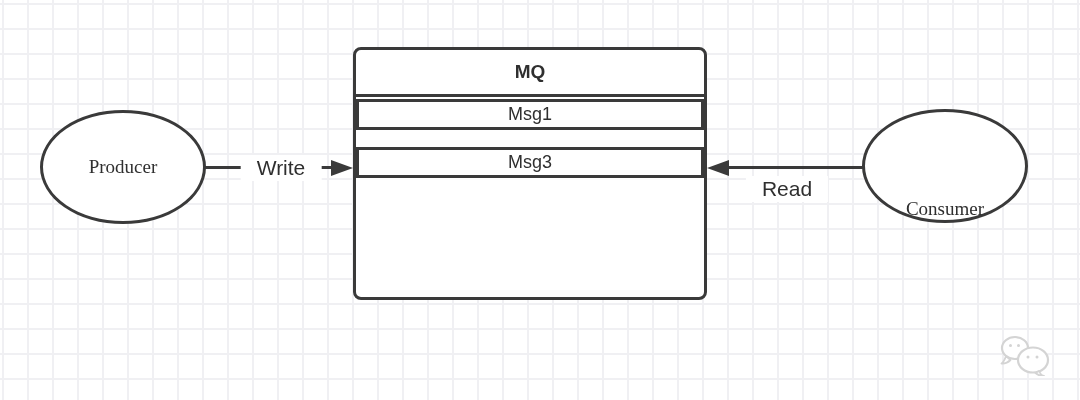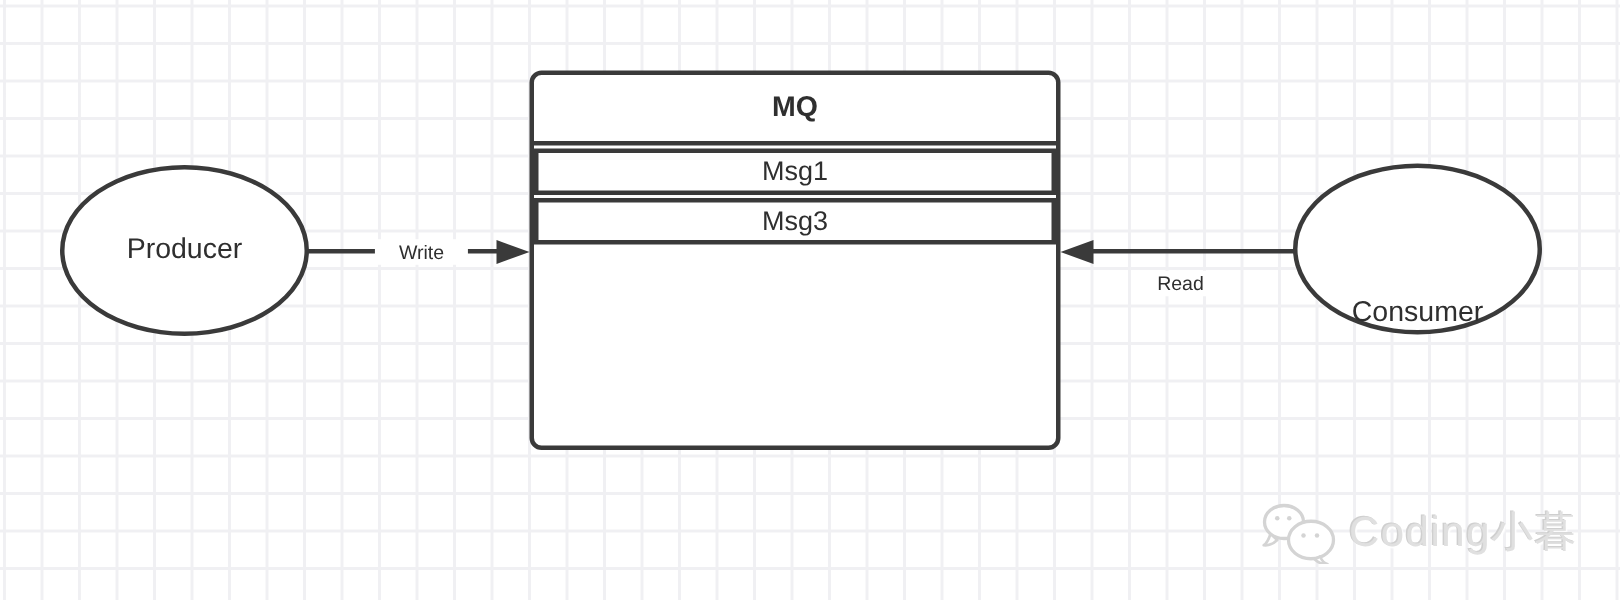--- a/index.html
+++ b/index.html
@@ -23,20 +23,21 @@
   .node-ellipse {
     position: absolute;
     border: 3px solid #3a3a3a;
     border-radius: 50%;
     background: #ffffff;
     display: flex;
     align-items: center;
     justify-content: center;
     font-size: 19px;
     color: #2f2f2f;
+    font-family: Liberation Serif, serif;
   }
   .producer { left: 40px; top: 110px; width: 166px; height: 114px; }
   .consumer { left: 862px; top: 109px; width: 166px; height: 114px; align-items: flex-end; }
 
   
   .mq-box {
     position: absolute;
     left: 353px; top: 47px;
     width: 354px; height: 253px;
     border: 3px solid #3a3a3a;
@@ -47,21 +48,21 @@
     height: 47px;
     border-bottom: 3px solid #3a3a3a;
     display: flex;
     align-items: center;
     justify-content: center;
     font-size: 19px;
     font-weight: bold;
     color: #2f2f2f;
     text-align: center;
   }
-  .mq-rows { margin-top: 2px; display: flex; flex-direction: column; gap: 2px; }
+  .mq-rows { margin-top: 2px; display: flex; flex-direction: column; gap: 17px; }
   .mq-row {
     height: 31px;
     border: 3px solid #3a3a3a;
     background: #ffffff;
     display: flex;
     align-items: center;
     justify-content: center;
     font-size: 18px;
     color: #2f2f2f;
   }
@@ -85,21 +86,21 @@
   }
   .arrow-right { left: 331px; border-left: 22px solid #3a3a3a; }
   .arrow-left  { left: 707px; border-right: 22px solid #3a3a3a; }
 
   .edge-label {
     position: absolute;
     top: 168px;
     transform: translate(-50%, -50%);
     background: #ffffff;
     padding: 1px 16px;
-    font-size: 13px;
+    font-size: 21px;
     color: #2f2f2f;
     white-space: nowrap;
   }
   .write-label { left: 281px; }
   .read-label  { left: 787px; margin-top: 21px; }
 
   
   .watermark {
     position: absolute;
     right: 28px;
@@ -152,16 +153,15 @@
       <ellipse cx="15" cy="14" rx="13" ry="11" fill="#ffffff" stroke="#d4d4d4" stroke-width="2.2"></ellipse>
       <path d="M6 22 Q4 28 1.5 29.5 Q6.5 30 10.5 26 Z" fill="#ffffff" stroke="#d4d4d4" stroke-width="1.8" stroke-linejoin="round"></path>
       <circle cx="10.5" cy="11.5" r="1.5" fill="#d4d4d4"></circle>
       <circle cx="18.5" cy="11.5" r="1.5" fill="#d4d4d4"></circle>
 
       <ellipse cx="33" cy="26" rx="15" ry="12.5" fill="#ffffff" stroke="#d4d4d4" stroke-width="2.2"></ellipse>
       <path d="M39 37 Q41 41.5 44 42 Q39.5 42.5 35.5 39 Z" fill="#ffffff" stroke="#d4d4d4" stroke-width="1.8" stroke-linejoin="round"></path>
       <circle cx="28" cy="23" r="1.5" fill="#d4d4d4"></circle>
       <circle cx="37" cy="23" r="1.5" fill="#d4d4d4"></circle>
     </svg>
-    <span class="watermark-text">Coding小暮</span>
   </div>
 
 </div>
 
 </body></html>

